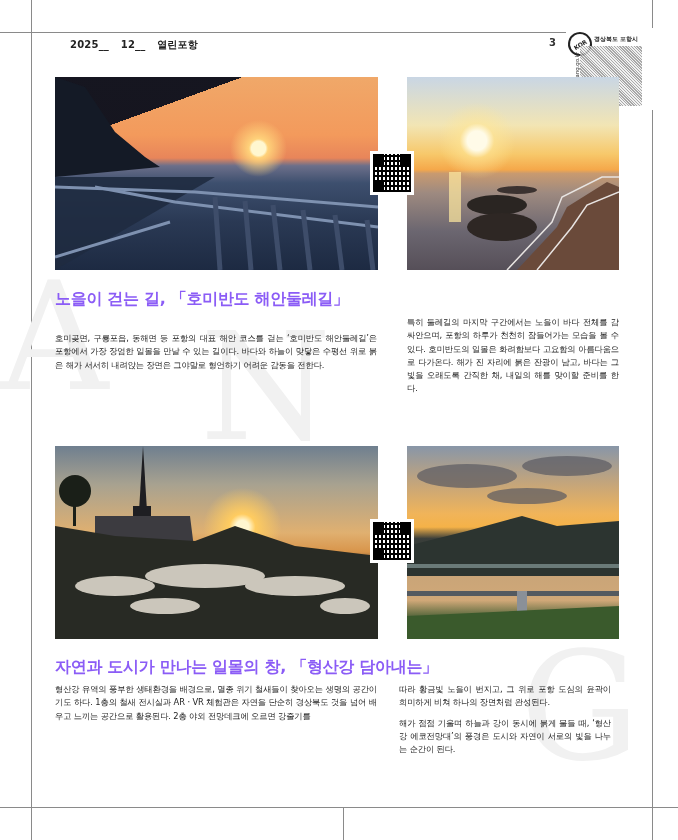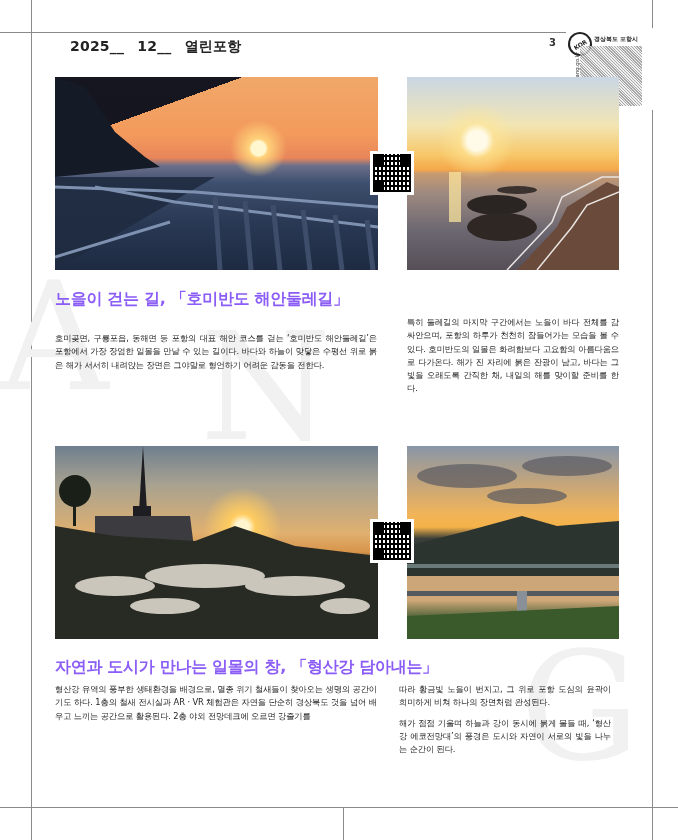--- a/index.html
+++ b/index.html
@@ -1,19 +1,19 @@
 <!DOCTYPE html>
 <html><head>
 <meta charset="utf-8">
 <style>
   html, body { margin:0; padding:0; }
   body { width:678px; height:840px; position:relative; background:#ffffff; overflow:hidden;
          font-family:"DejaVu Sans", "Liberation Sans", sans-serif; color:#222; }
   .crop-line { position:absolute; background:#8a8a8a; }
-  .header { position:absolute; left:70px; top:38px; font-size:14px; font-weight:bold; color:#222; letter-spacing:0.2px; }
+  .header { position:absolute; left:70px; top:38px; font-size:10px; font-weight:bold; color:#222; letter-spacing:0.2px; }
   .header span { margin-right:8px; }
   .page-num { position:absolute; left:549px; top:37px; font-size:10px; font-weight:bold; color:#333; }
   .stamp { position:absolute; left:566px; top:28px; width:112px; height:82px; background:#fff; }
   .stamp .kor { position:absolute; left:2px; top:4px; width:20px; height:20px; border:2px solid #222; border-radius:50%;
                 font-size:6px; font-weight:bold; display:flex; align-items:center; justify-content:center; transform:rotate(-30deg); }
   .stamp .city { position:absolute; left:28px; top:7px; font-size:6px; font-weight:bold; color:#222; }
   .stamp .url { position:absolute; left:-14px; top:46px; font-size:5.4px; color:#333; transform:rotate(-90deg); white-space:nowrap; }
   .stamp .noise { position:absolute; left:14px; top:18px; width:62px; height:60px;
      background-image:
        repeating-linear-gradient(45deg,#999 0 1px,#eee 1px 2px),

